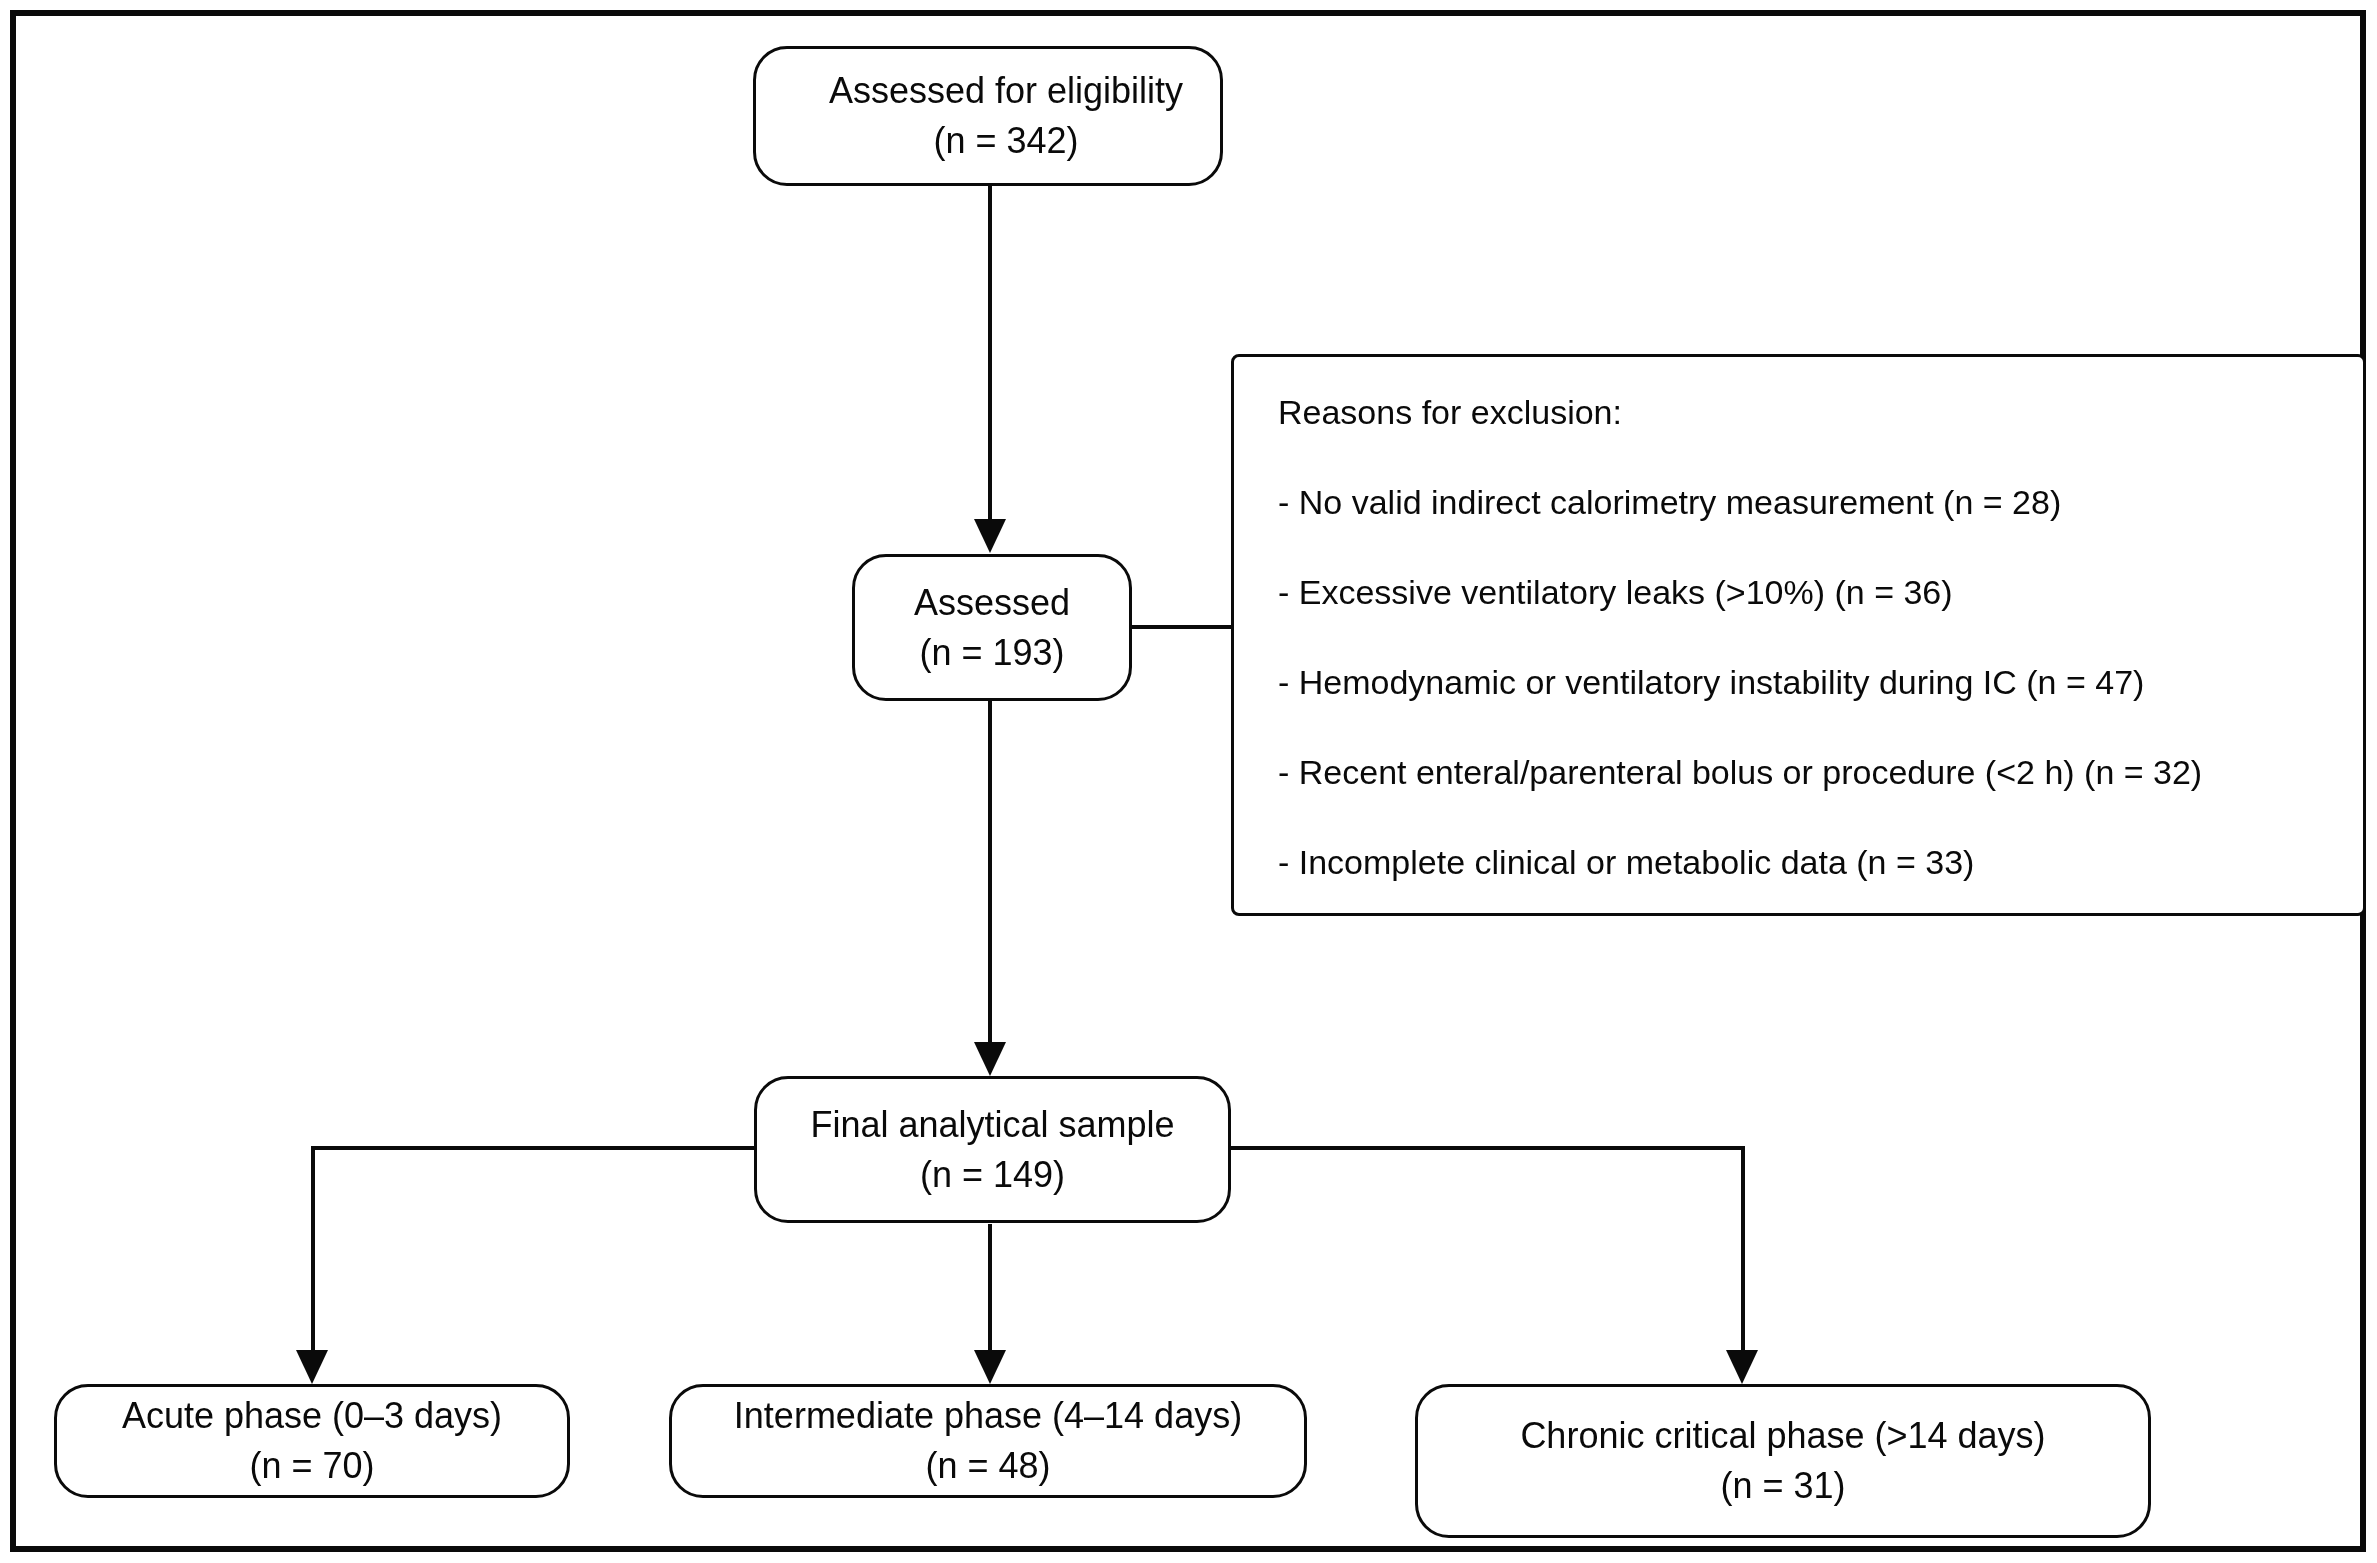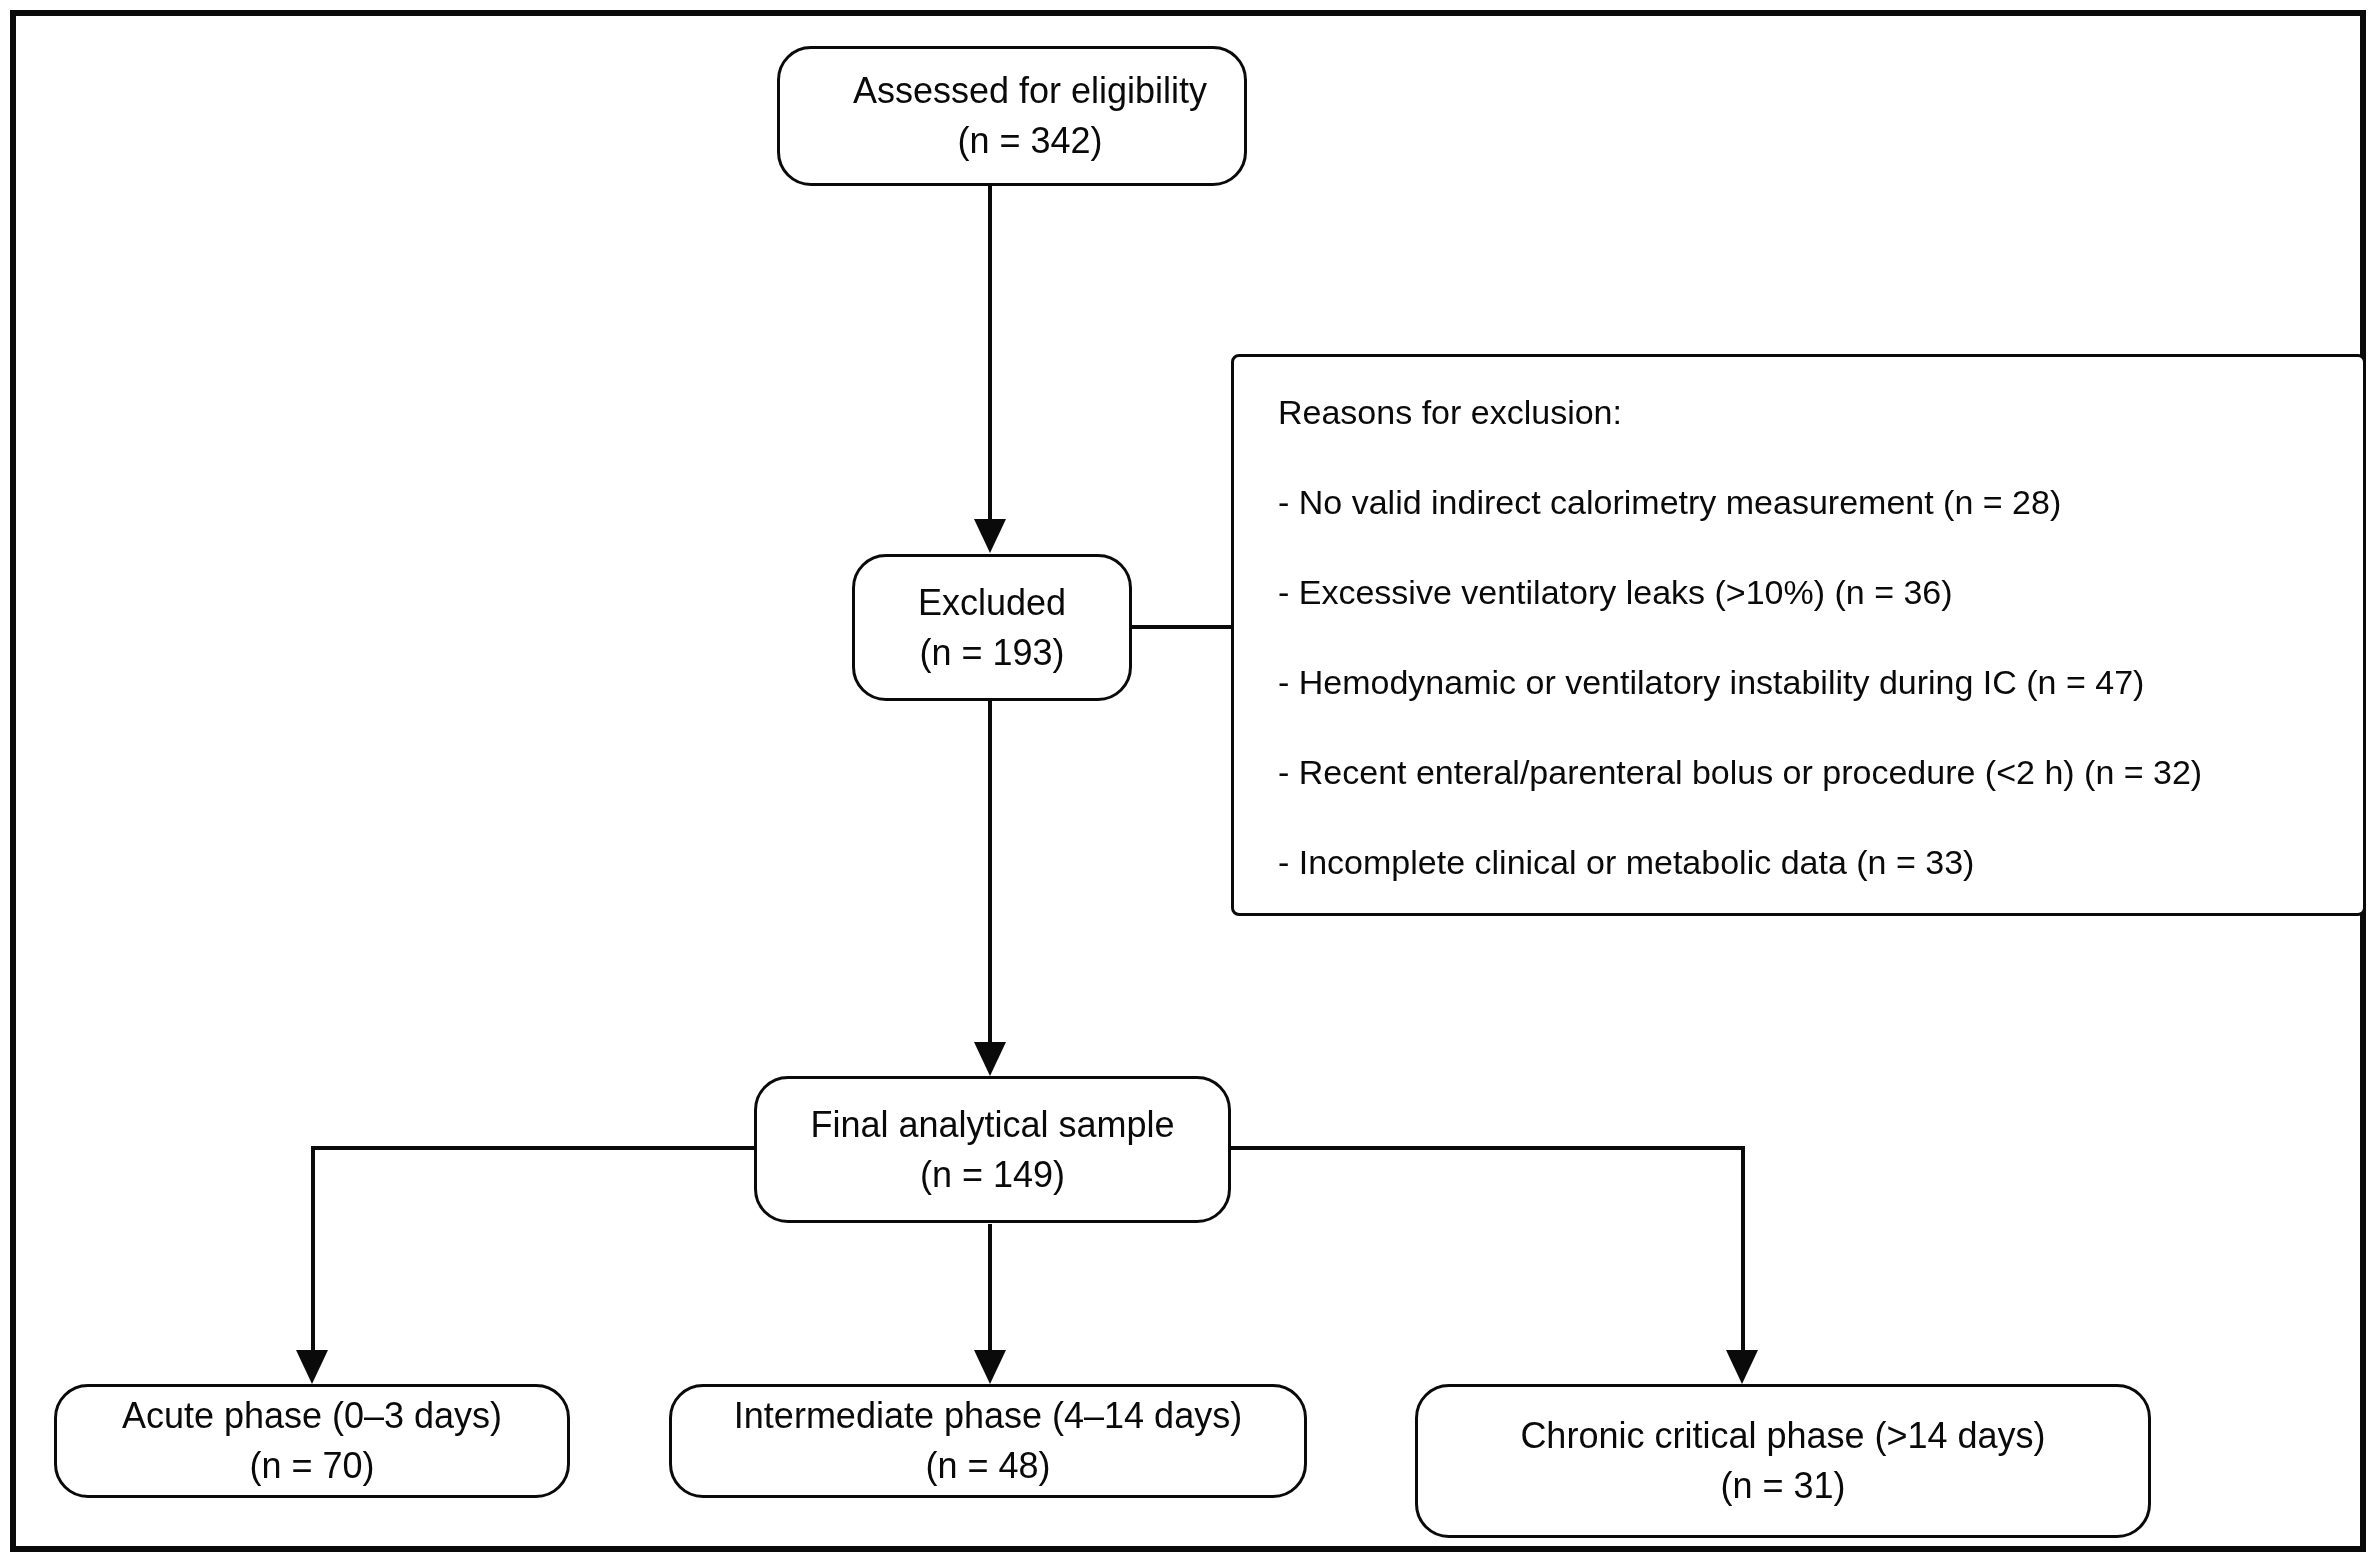--- a/index.html
+++ b/index.html
@@ -25,21 +25,21 @@
     border-radius:34px;
     display:flex;
     flex-direction:column;
     align-items:center;
     justify-content:center;
     text-align:center;
     font-size:36px;
     line-height:1.38;
     white-space:nowrap;
   }
-  #box-assessed    {left:777px; top:46px;   width:470px; height:140px;padding-left:36px;}
+  #box-assessed    {left:753px; top:46px;   width:470px; height:140px;padding-left:36px;}
   #box-excluded    {left:852px; top:554px;  width:280px; height:147px;}
   #box-final       {left:754px; top:1076px; width:477px; height:147px;}
   #box-acute       {left:54px;   top:1384px; width:516px; height:114px;}
   #box-intermediate{left:669px;  top:1384px; width:638px; height:114px;}
   #box-chronic     {left:1415px; top:1384px; width:736px; height:154px;}
   #box-reasons{
     left:1231px; top:354px; width:1135px; height:562px;
     border-radius:8px;
     align-items:flex-start;
     justify-content:flex-start;
@@ -100,21 +100,21 @@
   <div class="hline" id="line-branch-right-h"></div>
   <div class="vline" id="line-branch-right-v"></div>
   <div class="arrow-down" id="arrow-chronic"></div>
 
   <div class="box" id="box-assessed">
     <span>Assessed for eligibility</span>
     <span>(n = 342)</span>
   </div>
 
   <div class="box" id="box-excluded">
-    <span>Excluded</span>
+    <span>Assessed</span>
     <span>(n = 193)</span>
   </div>
 
   <div class="box" id="box-reasons">
     <div class="reasons-line">Reasons for exclusion:</div>
     <div class="reasons-line">- No valid indirect calorimetry measurement (n = 28)</div>
     <div class="reasons-line">- Excessive ventilatory leaks (&gt;10%) (n = 36)</div>
     <div class="reasons-line">- Hemodynamic or ventilatory instability during IC (n = 47)</div>
     <div class="reasons-line">- Recent enteral/parenteral bolus or procedure (&lt;2 h) (n = 32)</div>
     <div class="reasons-line">- Incomplete clinical or metabolic data (n = 33)</div>

